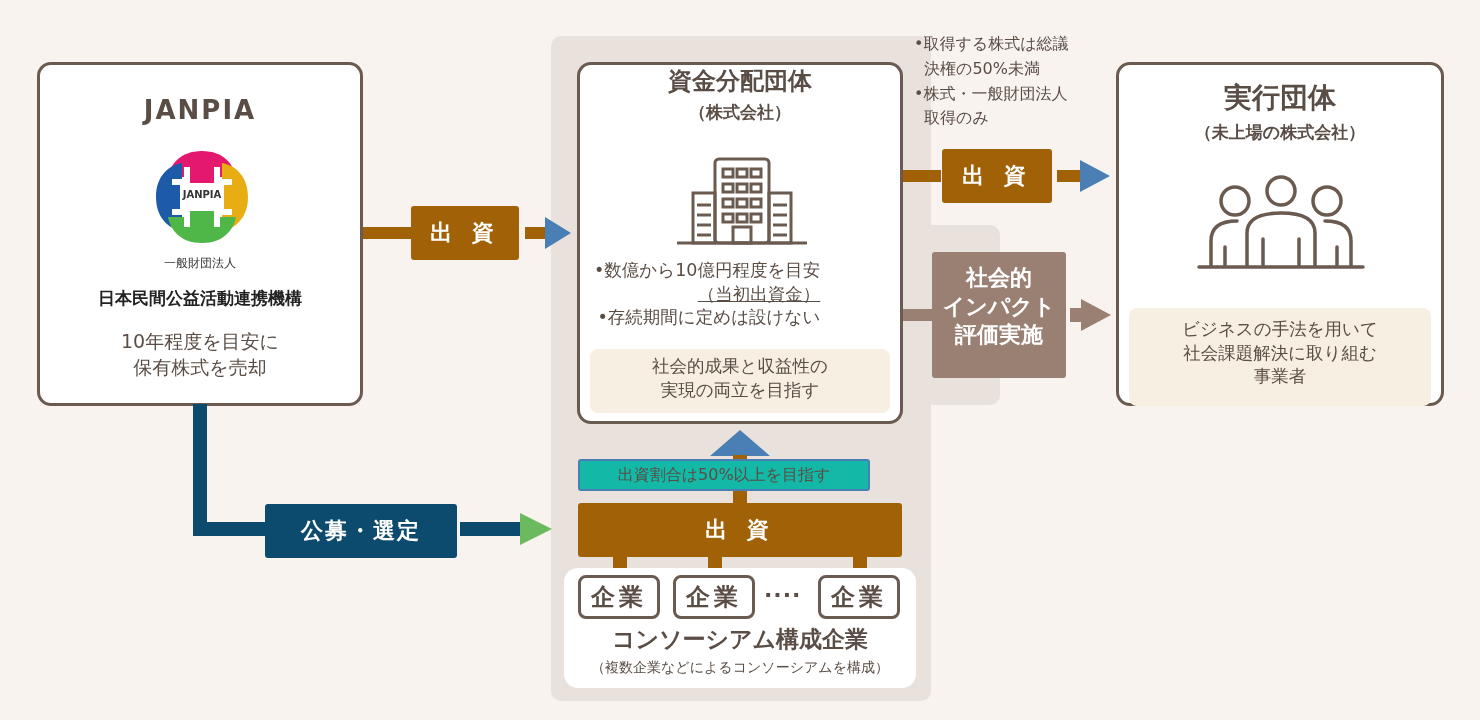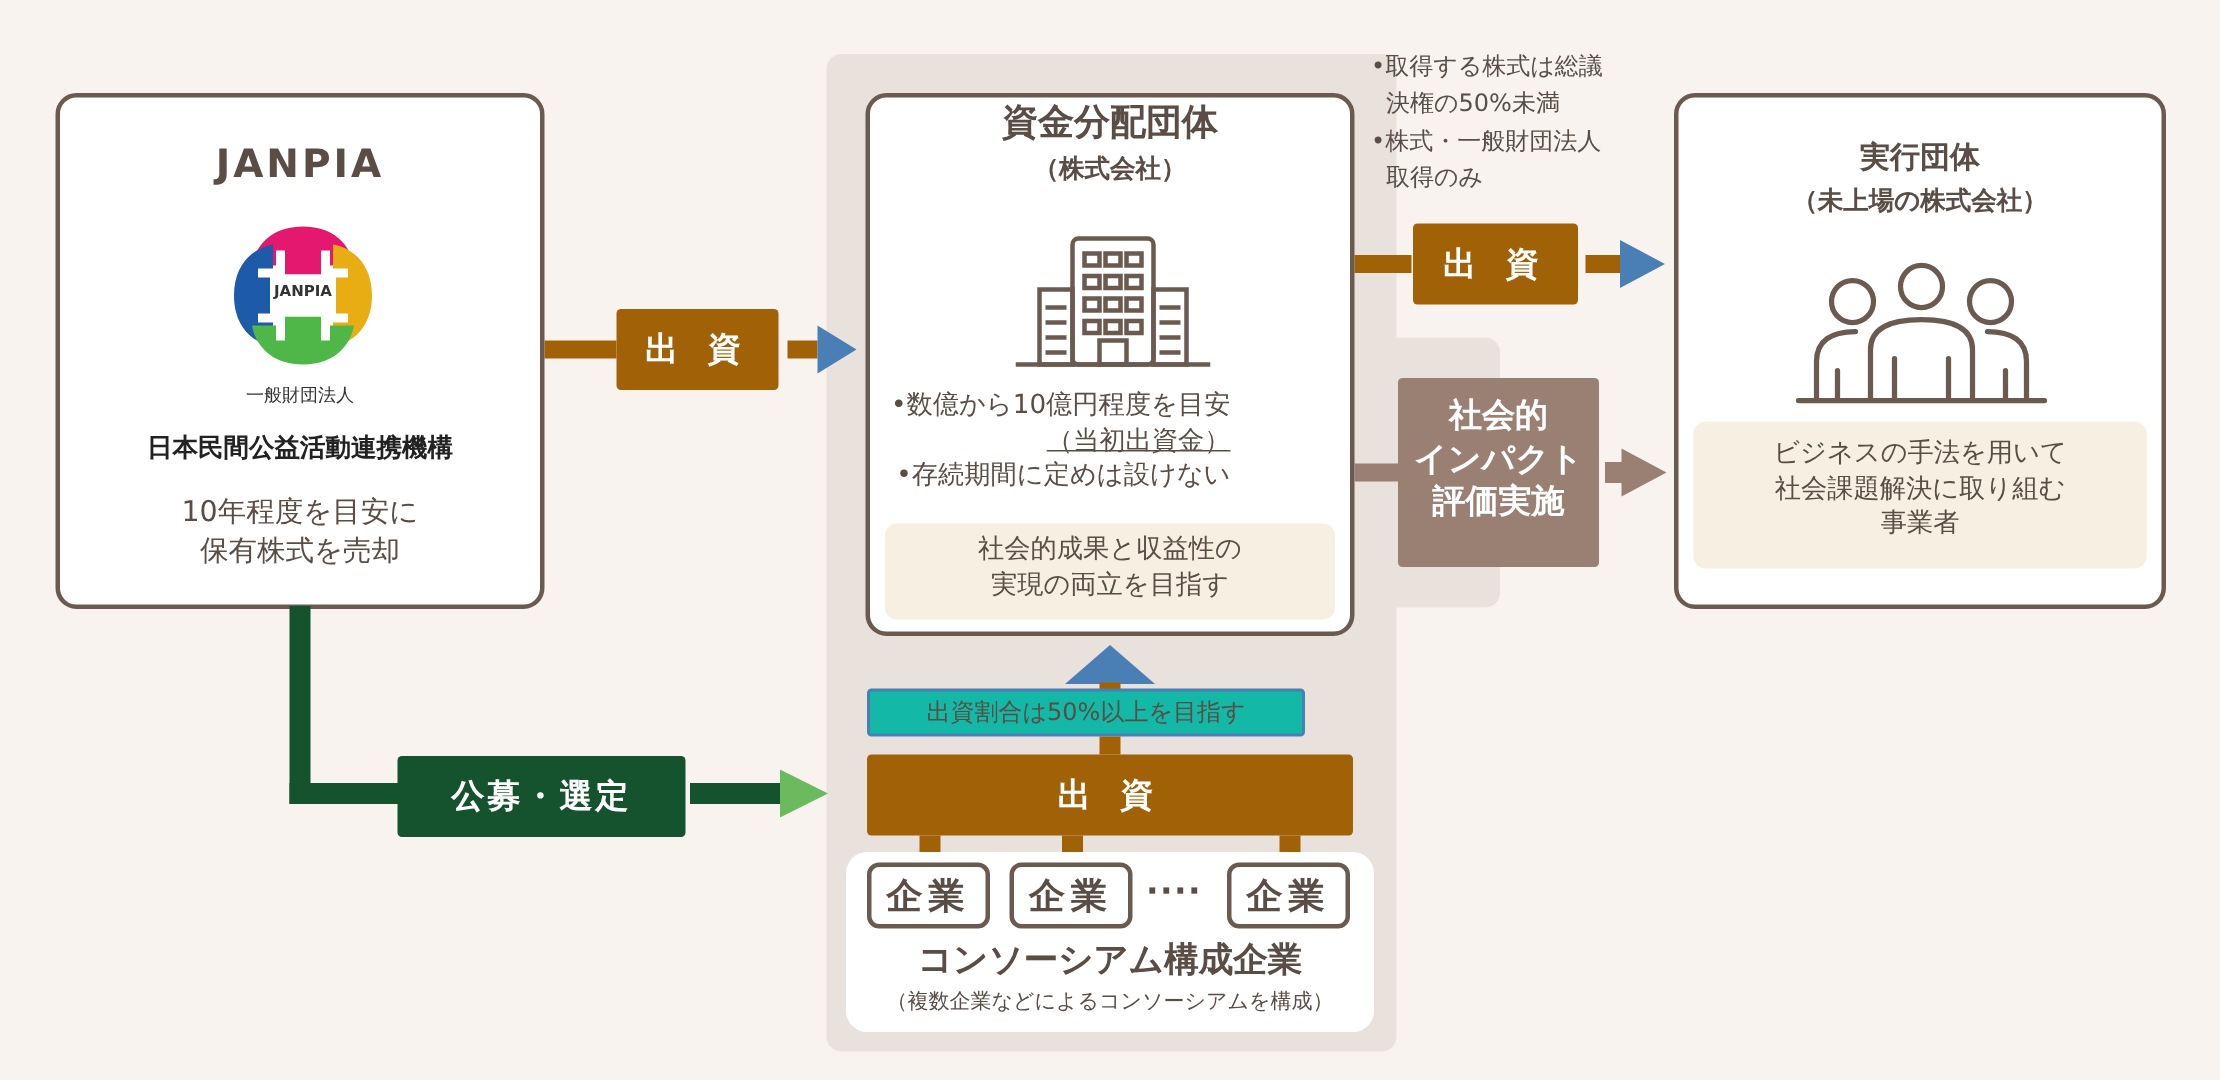--- a/index.html
+++ b/index.html
@@ -10,21 +10,21 @@
     color:#5a4d45;
   }
   .abs { position:absolute; }
   .panel { background:#e9e1db; }
   .box {
     position:absolute; background:#fff; border:3px solid #6b5a50;
     border-radius:14px; box-sizing:border-box;
   }
   .center { text-align:center; }
   .blue { background:#a16207; color:#fff; font-weight:bold; }
-  .green { background:#14532d; color:#fff; font-weight:bold; }
+  .green { background:#0c4a6e; color:#fff; font-weight:bold; }
   .brown { background:#9a7f73; color:#fff; font-weight:bold; }
   .beige { background:#f8efe3; border-radius:8px; }
   .lbl { display:flex; align-items:center; justify-content:center; border-radius:3px; letter-spacing:6px; }
   .tri-r { width:0; height:0; border-top:16px solid transparent; border-bottom:16px solid transparent; }
   .tri-u { width:0; height:0; border-left:30px solid transparent; border-right:30px solid transparent; }
   .txt { line-height:1.35; }
   .company {
     position:absolute; top:575px; width:82px; height:44px; box-sizing:border-box;
     border:3px solid #6b5a50; border-radius:8px; background:#fff;
     display:flex; align-items:center; justify-content:center;
@@ -128,36 +128,36 @@
 <div class="abs brown" style="left:903px; top:309px; width:30px; height:12px;"></div>
 <div class="abs brown center txt" style="left:932px; top:252px; width:134px; height:126px; border-radius:3px; font-size:22px; padding-top:12px; box-sizing:border-box; line-height:1.3;">
   <div>社会的</div>
   <div>インパクト</div>
   <div>評価実施</div>
 </div>
 <div class="abs brown" style="left:1070px; top:308px; width:12px; height:14px;"></div>
 <div class="abs tri-r" style="left:1081px; top:299px; border-left:30px solid #9a7f73;"></div>
 
 <div class="box" style="left:1116px; top:62px; width:328px; height:344px;">
-  <div class="center" style="margin-top:26px; font-size:20px; font-weight:bold;">実行団体</div>
+  <div class="center" style="margin-top:14px; font-size:28px; font-weight:bold;">実行団体</div>
   <div class="center" style="margin-top:4px; font-size:17px; font-weight:bold;">（未上場の株式会社）</div>
   <svg width="168" height="96" viewBox="0 0 168 96" style="position:absolute; left:78px; top:110px;" fill="none" stroke="#6b5a50" stroke-width="3.5" stroke-linecap="round">
     <circle cx="38" cy="26" r="14"></circle>
     <circle cx="84" cy="16" r="14"></circle>
     <circle cx="130" cy="26" r="14"></circle>
     <path d="M14 90 L14 66 C14 52 24 46 40 46"></path>
     <path d="M154 90 L154 66 C154 52 144 46 128 46"></path>
     <path d="M50 90 L50 58 C50 44 62 38 84 38 C106 38 118 44 118 58 L118 90"></path>
     <line x1="28" y1="72" x2="28" y2="90"></line>
     <line x1="140" y1="72" x2="140" y2="90"></line>
     <line x1="66" y1="64" x2="66" y2="90"></line>
     <line x1="102" y1="64" x2="102" y2="90"></line>
     <line x1="2" y1="92" x2="166" y2="92"></line>
   </svg>
-  <div class="beige center txt" style="position:absolute; left:10px; right:10px; top:216px; height:98px; font-size:17.5px; padding-top:10px; box-sizing:border-box;">
+  <div class="beige center txt" style="position:absolute; left:10px; right:10px; top:243px; height:98px; font-size:17.5px; padding-top:10px; box-sizing:border-box;">
     <div>ビジネスの手法を用いて</div>
     <div>社会課題解決に取り組む</div>
     <div>事業者</div>
   </div>
 </div>
 
 <div class="abs tri-u" style="left:710px; top:430px; border-bottom:26px solid #4a7fb5;"></div>
 <div class="abs blue" style="left:733px; top:455px; width:14px; height:6px;"></div>
 <div class="abs" style="left:578px; top:459px; width:292px; height:32px; box-sizing:border-box; border:2px solid #4a7fb5; border-radius:3px; background:#14b8a6; font-size:16px; display:flex; align-items:center; justify-content:center; color:#5a4d45;">出資割合は50%以上を目指す</div>
 <div class="abs blue" style="left:733px; top:491px; width:14px; height:12px;"></div>

